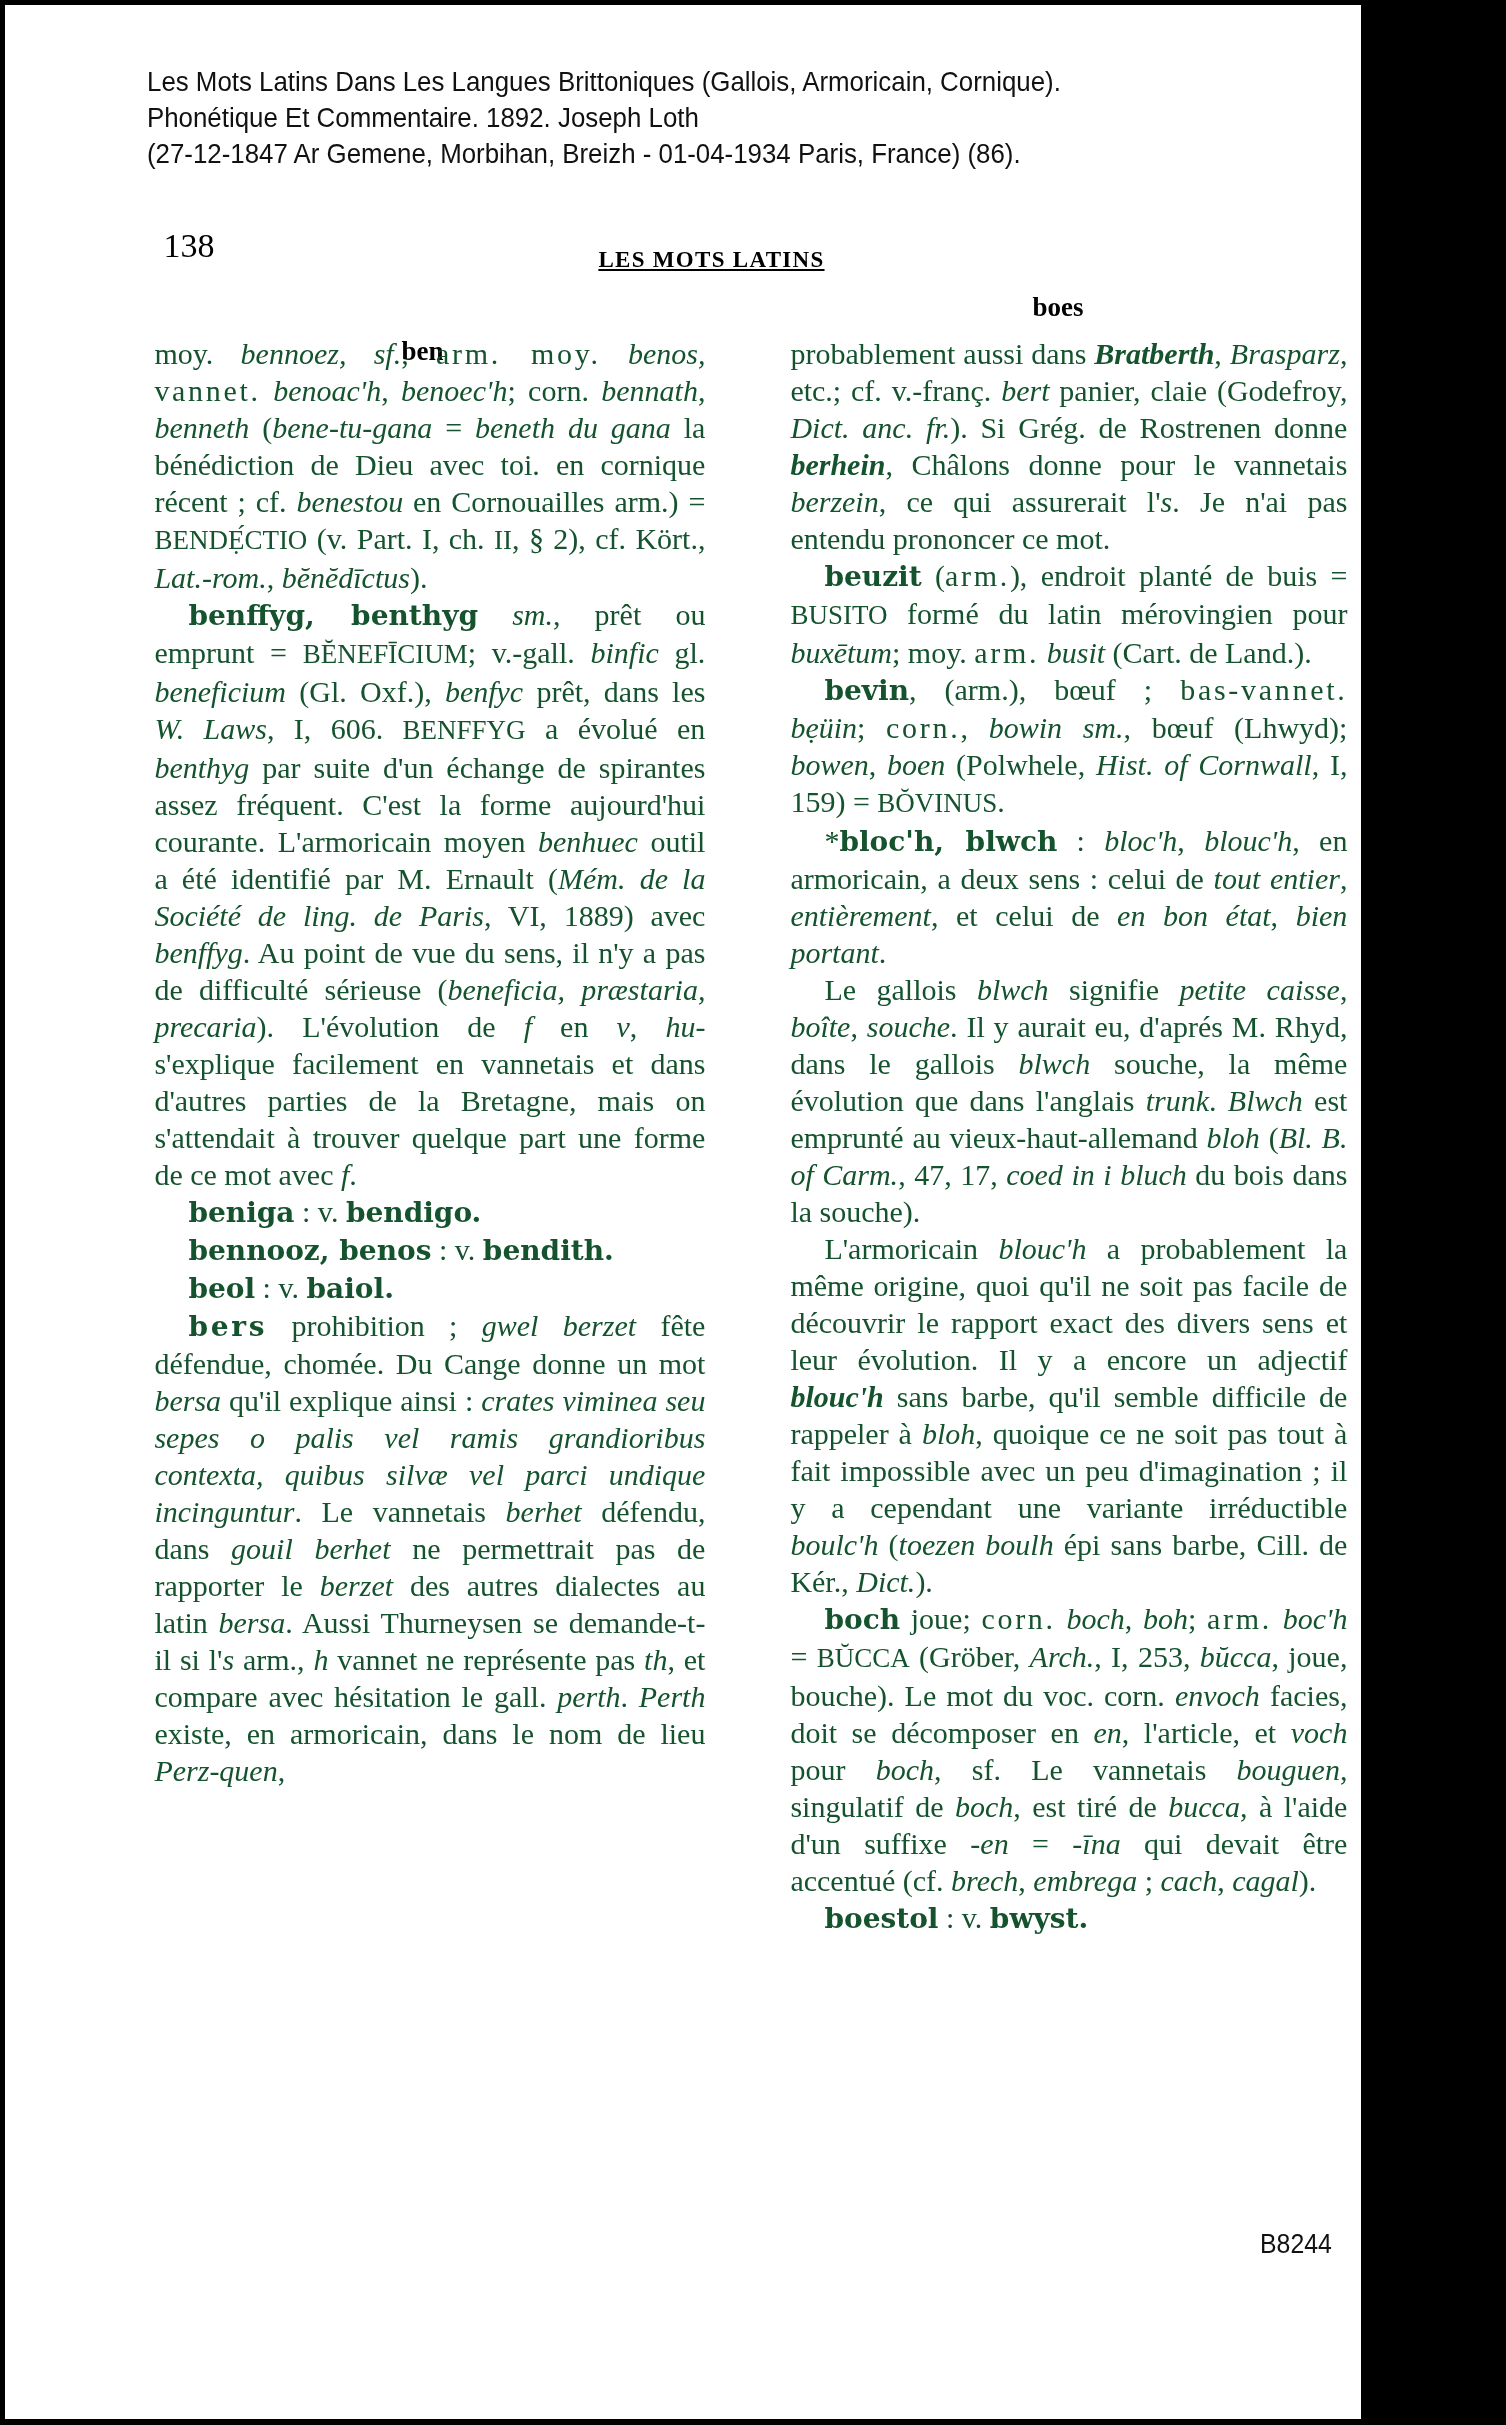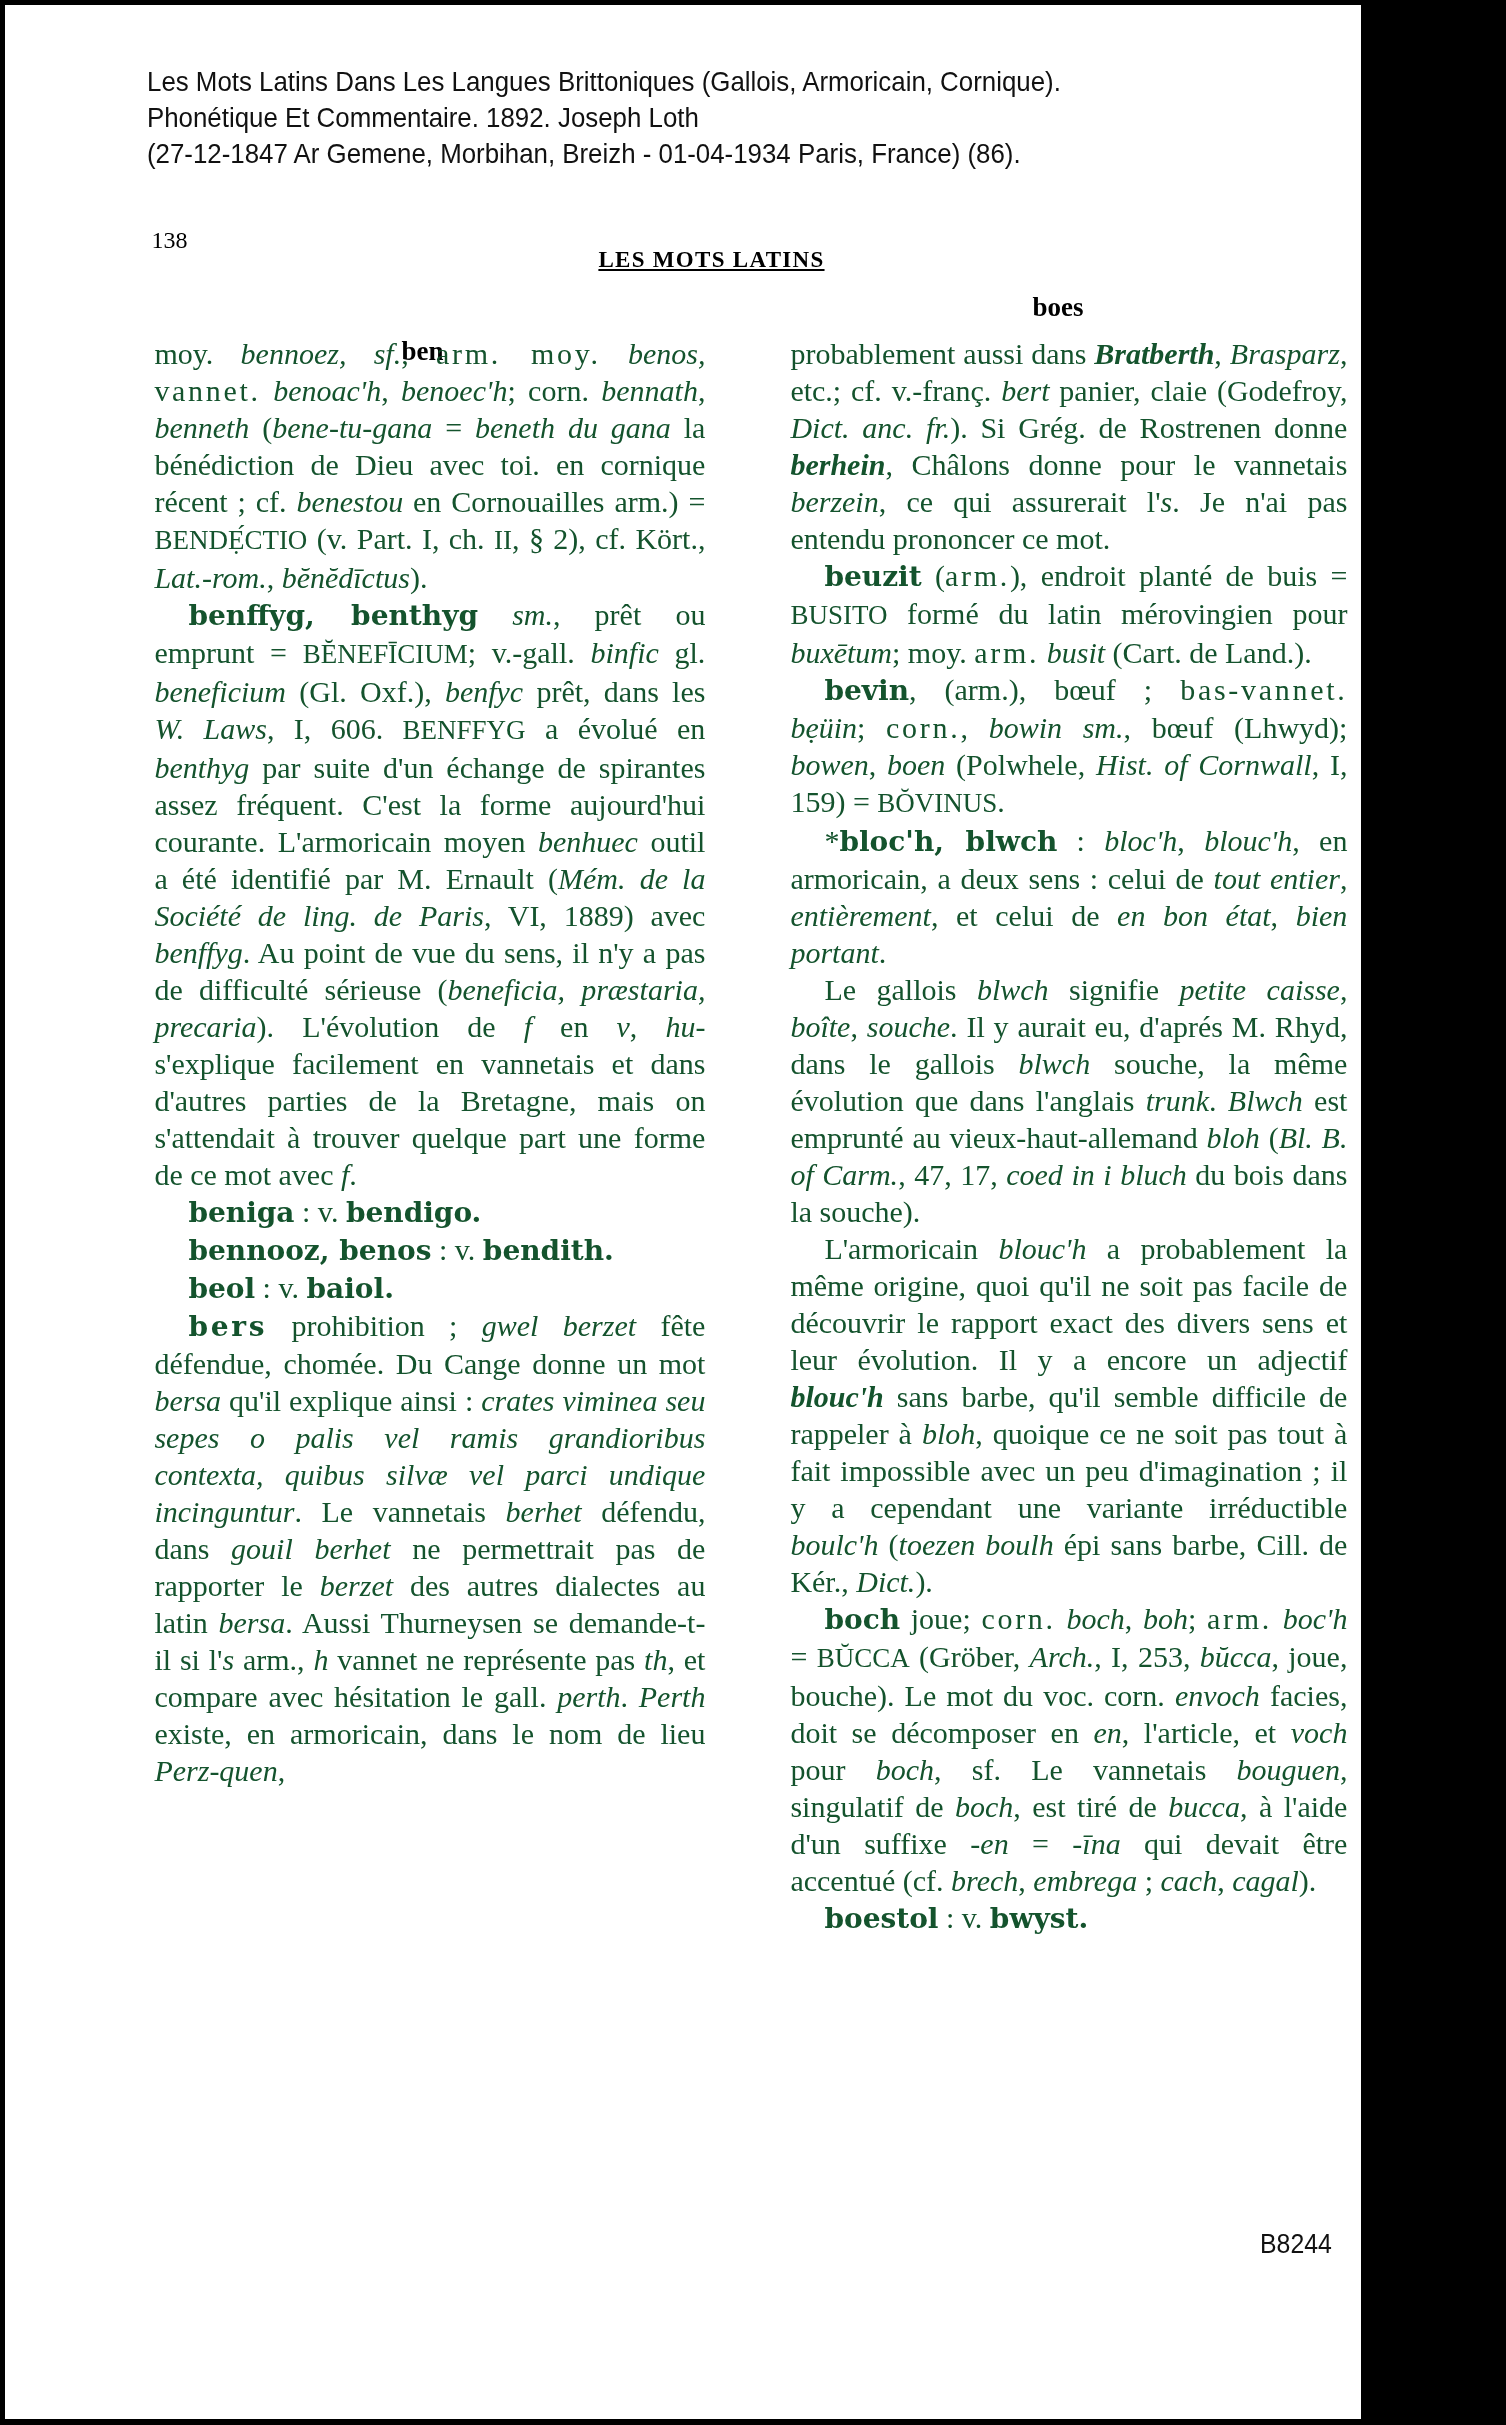--- a/index.html
+++ b/index.html
@@ -11,21 +11,21 @@
   .caption {
     position: absolute; left: 142px; top: 59px; width: 1208px;
     font-family: "Liberation Sans", sans-serif; font-size: 27.5px; line-height: 36px;
     color: #111; transform: scaleX(0.94); transform-origin: left top;
   }
   .caption div { white-space: nowrap; }
   .running {
     position: absolute; top: 222px; left: 142px; width: 1208px;
     font-family: "DejaVu Serif", serif; color: #000;
   }
-  .page-num { position: absolute; left: 4px; top: 0; font-size: 24px; font-family: "Liberation Serif", serif; }
+  .page-num { position: absolute; left: 16px; top: 0; font-size: 34px; font-family: "Liberation Serif", serif; }
   .running-title { position: absolute; left: 451px; top: 20px; font-size: 23px; font-weight: bold; letter-spacing: 1.3px; font-family: "Liberation Serif", serif; text-decoration: underline; }
   .col-head { position: absolute; top: 287px; font-family: "Liberation Serif", serif; font-weight: bold; font-size: 27px; }
   .col-head.left { left: 396px; margin-top: 44px; }
   .col-head.right { left: 1027px; }
   .col {
     position: absolute; top: 330px; width: 551px;
     font-family: "Liberation Serif", serif; font-size: 30px; line-height: 37px;
     color: #14532d; text-align: justify;
   }
   .col.left { left: 149px; }

